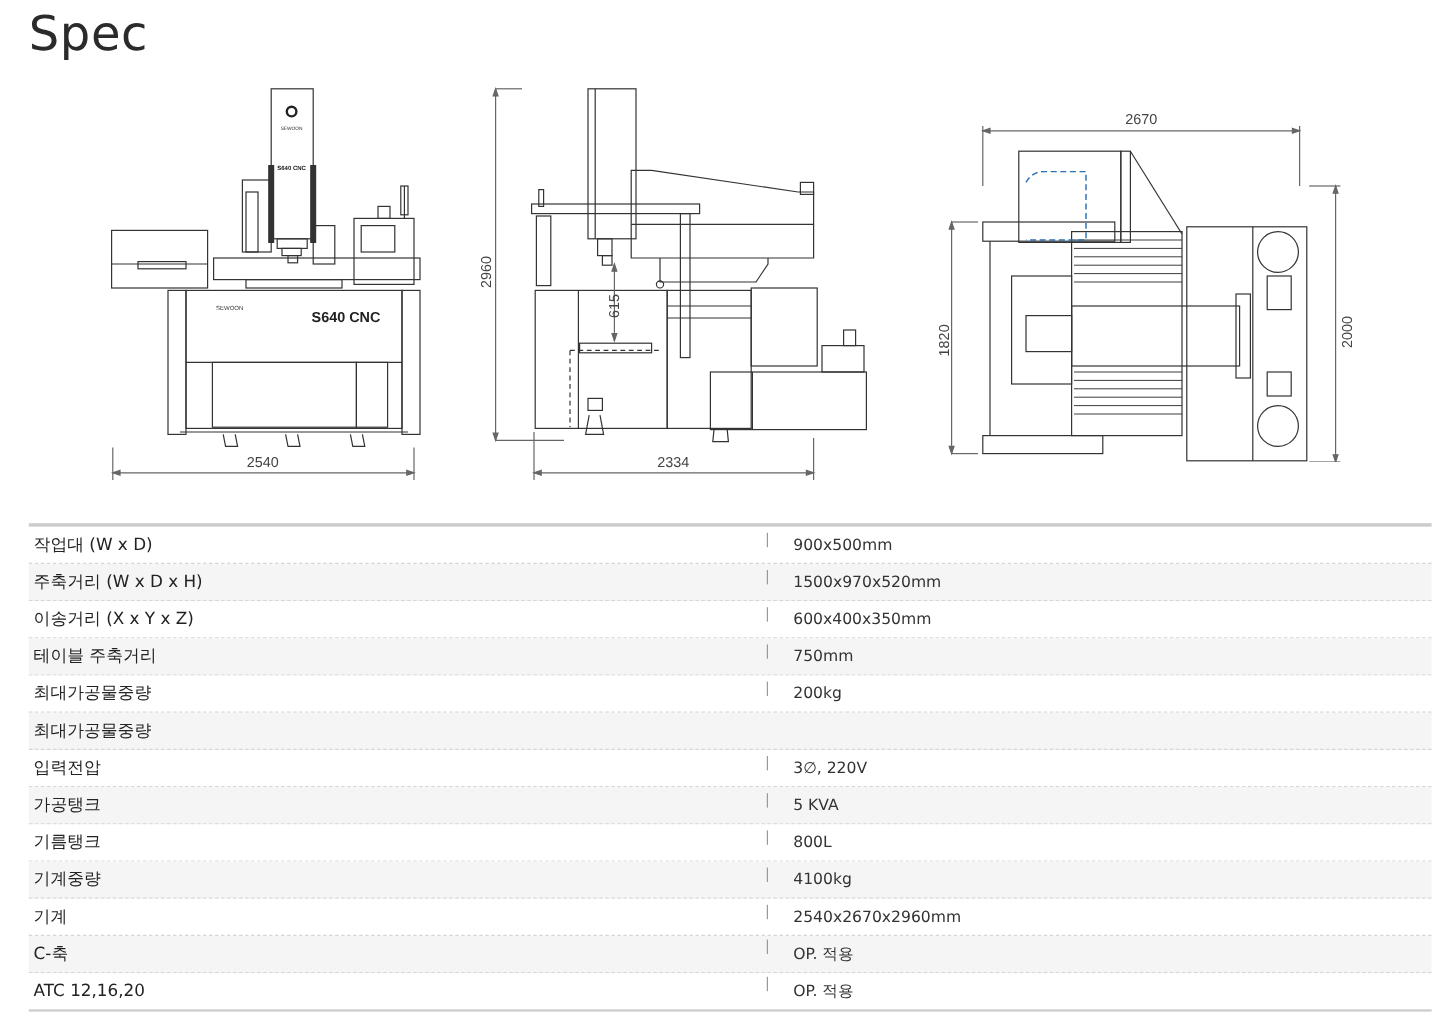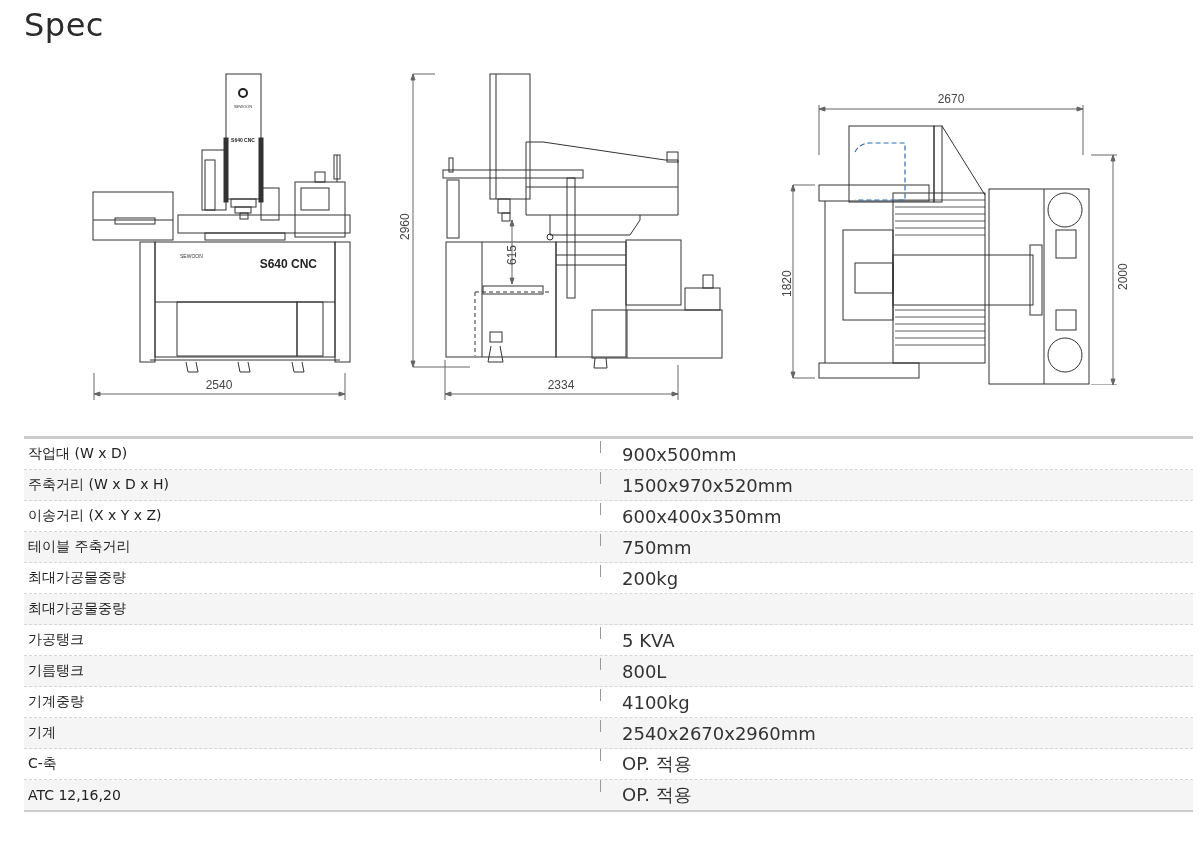--- a/index.html
+++ b/index.html
@@ -1,31 +1,31 @@
 <!DOCTYPE html>
 <html><head>
   <meta charset="utf-8">
   <style>
     html, body { margin: 0; padding: 0; background: #ffffff; }
     body { width: 1200px; height: 857px; position: relative; overflow: hidden;
       font-family: "DejaVu Sans", "Liberation Sans", sans-serif; color: #333; }
-    .title { position: absolute; left: 24px; top: 6px; font-size: 32px; color: #2b2b2b;
+    .title { position: absolute; left: 24px; top: 6px; font-size: 40px; color: #2b2b2b;
       font-family: "DejaVu Sans", sans-serif; letter-spacing: 0.5px; font-weight: normal; margin: 0; text-align: right; }
     .drawings { position: absolute; left: 0; top: 60px; width: 1200px; height: 350px; }
     .drawings svg { position: absolute; }
     .dimtext { font-family: "Liberation Sans", sans-serif; font-size: 12px; fill: #444; }
     .spec { position: absolute; left: 24px; top: 436px; width: 1169px;
       border-top: 3px solid #cccccc; border-bottom: 2px solid #cccccc; }
     .row { display: flex; height: 30px; align-items: center; border-bottom: 1px dashed #d6d6d6;
-      background: #ffffff; }
+      background: #ffffff; gap: 39px; }
     .row:nth-child(even) { background: #f5f5f5; }
     .row:last-child { border-bottom: none; }
     .label { width: 572px; padding-left: 4px; font-size: 14px; color: #222;
       font-family: "DejaVu Sans", sans-serif; position: relative; }
-    .value { flex: 1; padding-left: 22px; font-size: 18px; color: #333; position: relative;
+    .value { flex: 1; padding-left: 22px; font-size: 13px; color: #333; position: relative;
       font-family: "DejaVu Sans", sans-serif; }
     .value::before { content: ""; position: absolute; left: 0; top: -3px; width: 1px; height: 12px;
       background: #999; }
   </style>
 </head>
 <body>
 
 <h1 class="title">Spec</h1>
 
 <div class="drawings">
@@ -229,20 +229,24 @@
     <div class="value">750mm</div>
   </div>
   <div class="row">
     <div class="label">최대가공물중량</div>
     <div class="value">200kg</div>
   </div>
   <div class="row">
     <div class="label">최대가공물중량</div>
   </div>
   <div class="row">
+    <div class="label">입력전압</div>
+    <div class="value">3∅, 220V</div>
+  </div>
+  <div class="row">
     <div class="label">가공탱크</div>
     <div class="value">5 KVA</div>
   </div>
   <div class="row">
     <div class="label">기름탱크</div>
     <div class="value">800L</div>
   </div>
   <div class="row">
     <div class="label">기계중량</div>
     <div class="value">4100kg</div>

